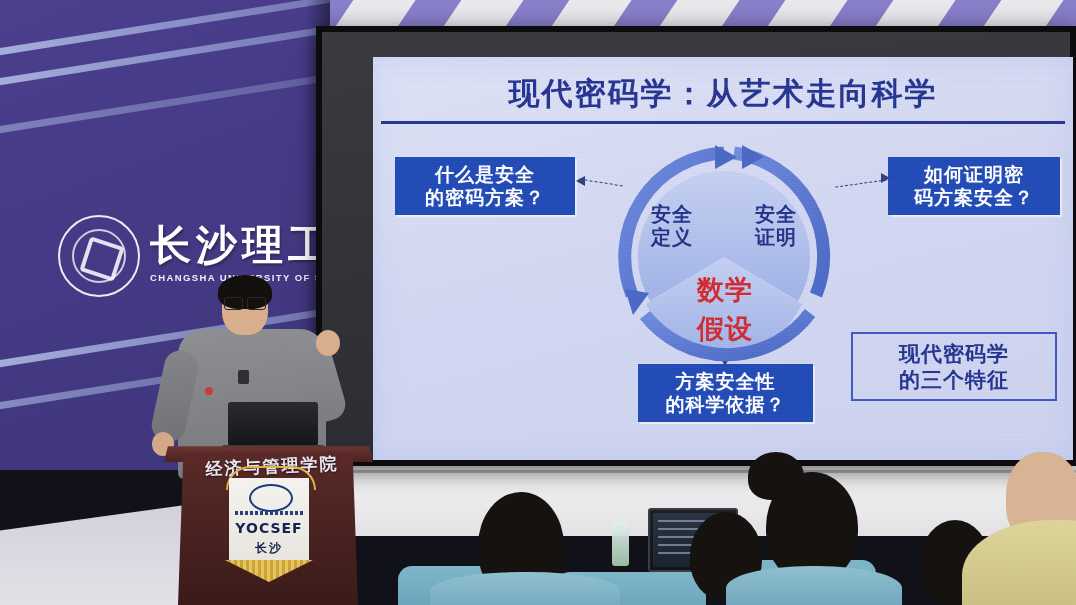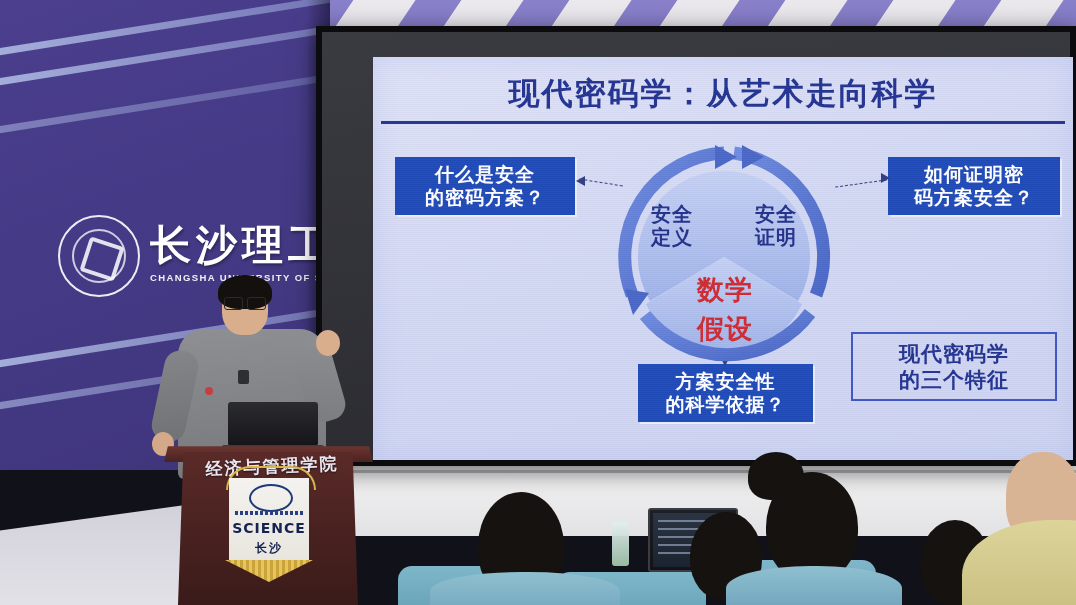--- a/index.html
+++ b/index.html
@@ -287,21 +287,21 @@
   </div>
 
   <div class="laptop"></div>
   <div class="podium-top"></div>
   <div class="podium"></div>
   <div class="podium-text">经济与管理学院</div>
   <div class="pennant-cord"></div>
   <div class="pennant">
     <div class="pen-seal"></div>
     <div class="pen-sub"></div>
-    <div class="pen-name">SCIENCE</div>
+    <div class="pen-name">YOCSEF</div>
     <div class="pen-city">长沙</div>
   </div>
   <div class="pen-fringe"></div>
 
   <div class="bottle"></div>
   <div class="fg-laptop">
     <div class="scr">
       <div class="row" style="top:7px;width:58px;"></div>
       <div class="row" style="top:15px;width:46px;"></div>
       <div class="row" style="top:23px;width:62px;"></div>

